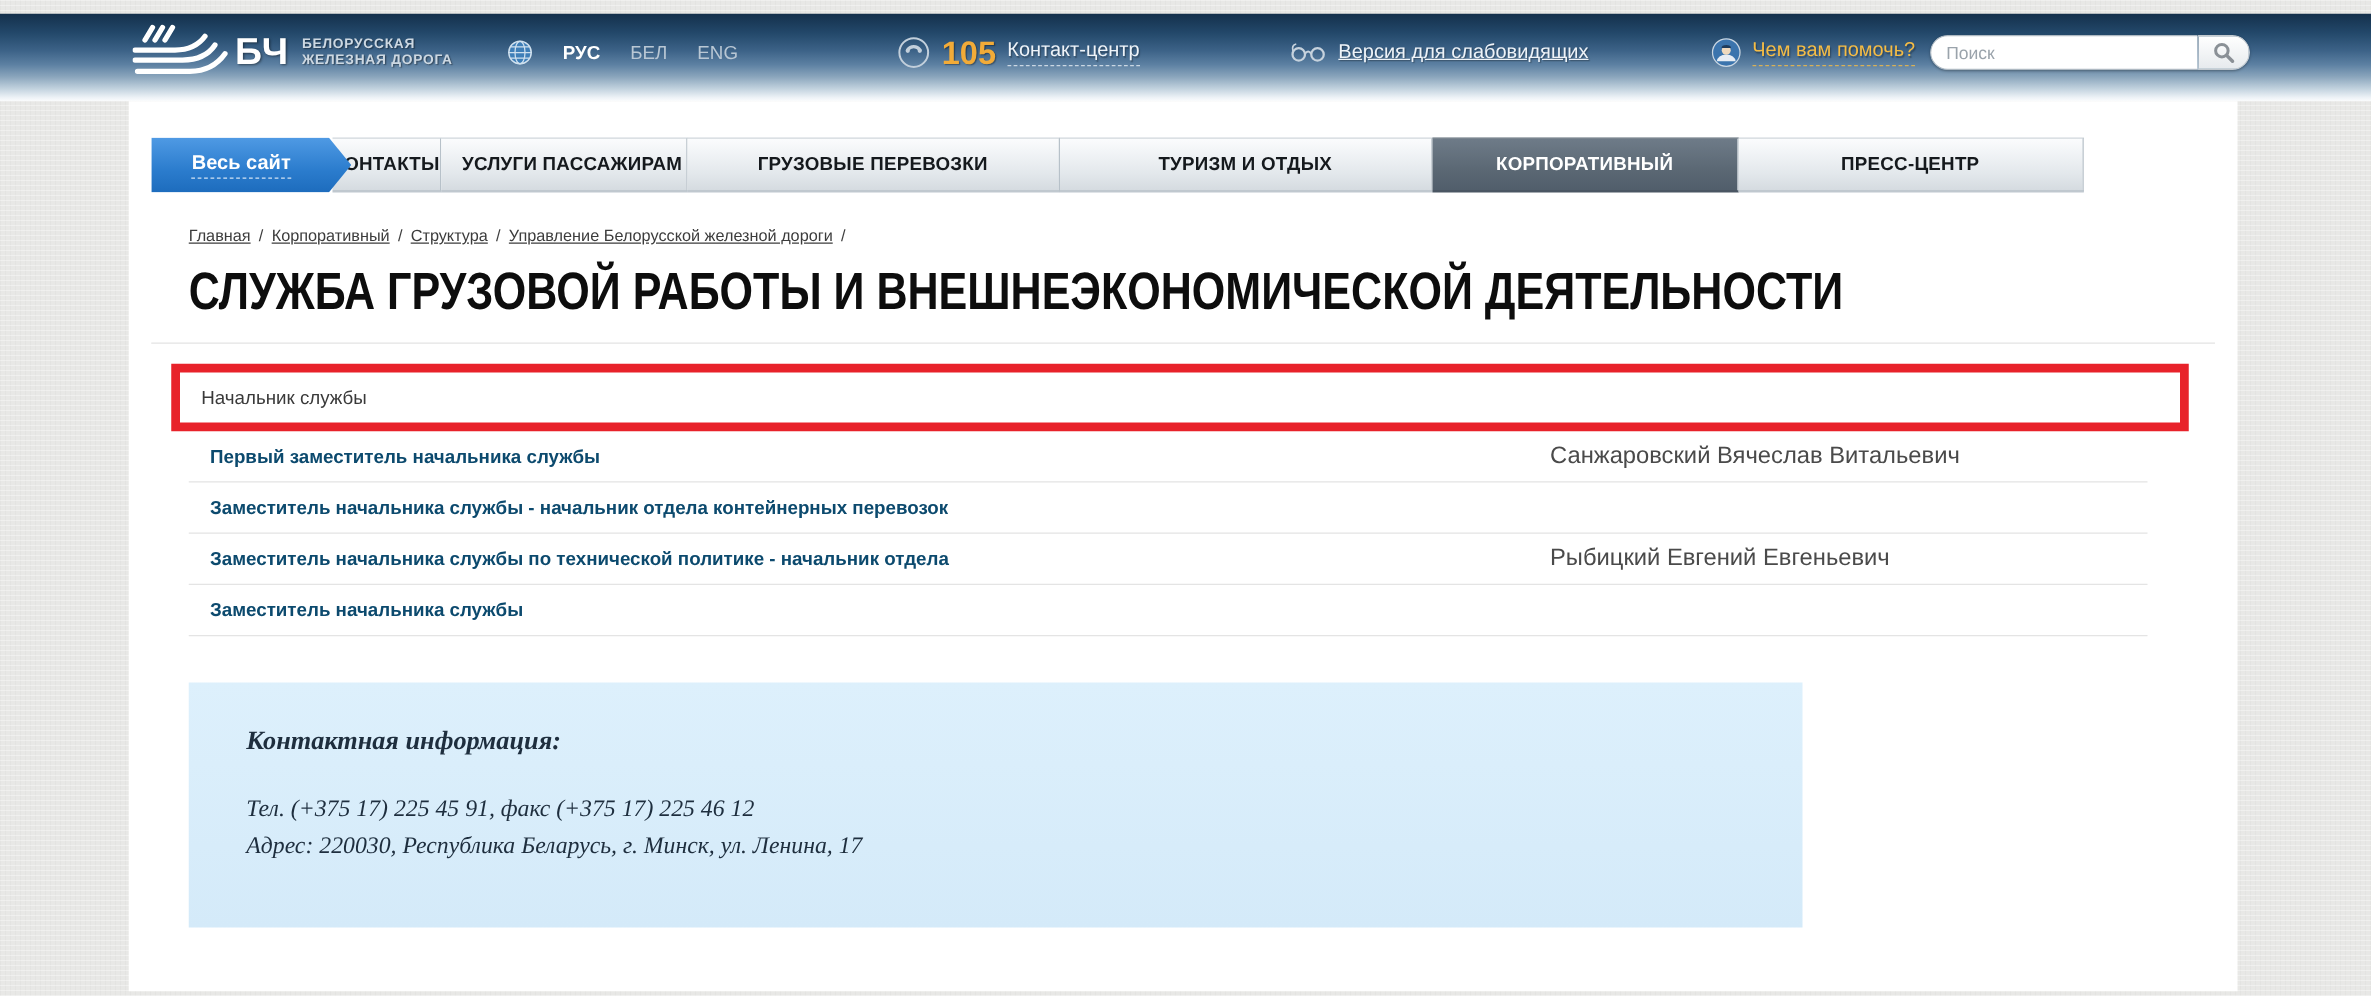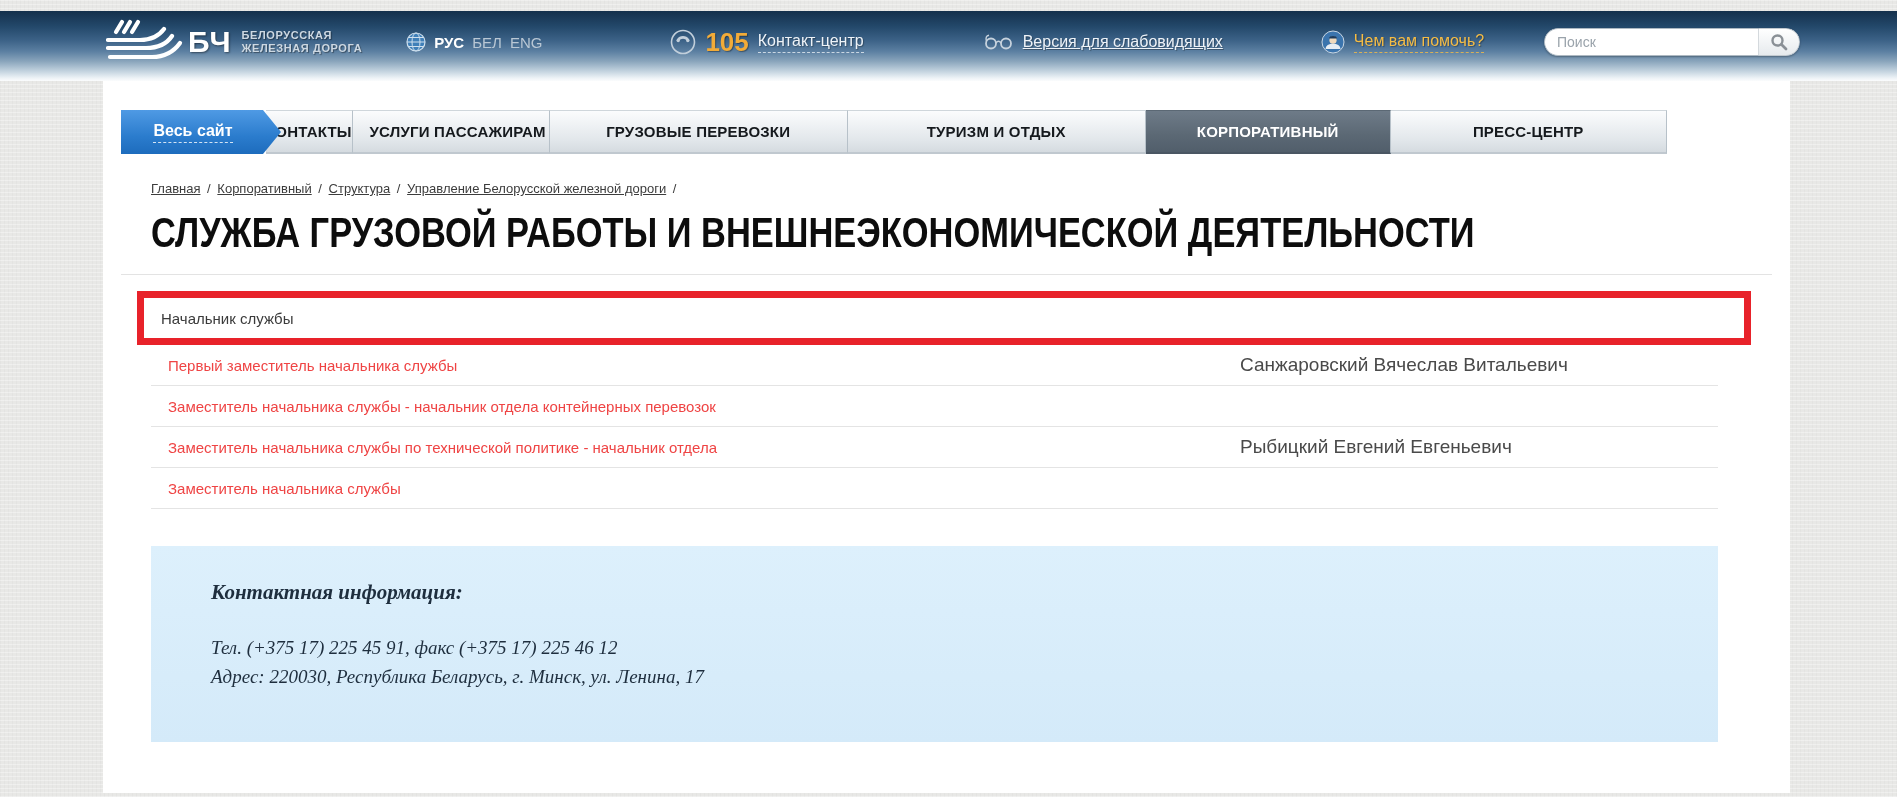--- a/index.html
+++ b/index.html
@@ -18,21 +18,21 @@
     background:linear-gradient(180deg,#14304c 0%,#23486a 22%,#3c6287 42%,#5c80a2 58%,#8aa5bc 72%,#c3d3df 86%,#eef3f7 96%,#fbfcfd 100%);
     margin-top:11px;
   }
   .header-inner { display:flex; align-items:center; height:62px; padding:0 97px 0 106px; }
 
   .logo { display:flex; align-items:center; gap:10px; cursor:pointer; }
   .logo-mark { width:78px; height:46px; }
   .logo-abbr { color:#fff; font-size:30px; font-weight:bold; letter-spacing:1px; text-shadow:1px 1px 2px rgba(0,0,0,.45); margin-left:-6px; }
   .logo-text { color:#cdd8e2; font-size:11px; font-weight:bold; letter-spacing:.6px; line-height:13px; text-transform:uppercase; text-shadow:1px 1px 1px rgba(0,0,0,.4); }
 
-  .lang-block { display:flex; align-items:center; gap:8px; margin-left:44px; }
+  .lang-block { display:flex; align-items:center; gap:24px; margin-left:44px; }
   .globe { width:20px; height:20px; }
   .lang { font-size:15px; color:#b9c7d4; text-decoration:none; cursor:pointer; }
   .lang.active { color:#ffffff; font-weight:bold; }
 
   .contact-center { display:flex; align-items:center; gap:9px; margin-left:128px; cursor:pointer; }
   .phone-icon { width:26px; height:26px; }
   .cc-number { font-size:26px; font-weight:bold; color:#f2ab38; text-shadow:1px 1px 1px rgba(0,0,0,.35); }
   .cc-label { font-size:16px; color:#eef3f8; border-bottom:1px dashed rgba(238,243,248,.75); padding-bottom:2px; text-shadow:1px 1px 1px rgba(0,0,0,.3); }
 
   .accessibility { display:flex; align-items:center; gap:9px; margin-left:120px; cursor:pointer; }
@@ -81,32 +81,32 @@
 
   
   .page-title { margin:13px 0 0 48px; height:46px; overflow:visible; white-space:nowrap; }
   .page-title span { display:inline-block; transform:scaleX(.82); transform-origin:left center; font-size:42px; font-weight:bold; color:#0d0d0d; letter-spacing:0; }
 
   .title-divider { border:none; border-top:1px solid #e3e3e3; margin:19px 18px 0 18px; }
 
   
   .staff-table { margin:16px 72px 0 48px; }
   .staff-row { display:flex; align-items:center; height:41px; border-bottom:1px solid #e4e4e4; cursor:pointer; }
-  .staff-row .pos { flex:0 0 1089px; padding-left:17px; font-size:15px; font-weight:normal; color:#ef4444; }
+  .staff-row .pos { flex:0 0 1089px; padding-left:17px; font-size:15px; font-weight:bold; color:#0c4a6e; }
   .staff-row .name { flex:1; font-size:19px; color:#4a4a4a; }
   .staff-row.highlight {
     border:7px solid #e8222a; height:54px; margin-left:-14px; margin-right:-33px;
   }
   .staff-row.highlight .pos { font-weight:normal; color:#3a3a3a; }
 
   
   .contact-card {
-    margin:37px 72px 0 48px; width:1567px; min-height:196px;
+    margin:37px 72px 0 48px; width:1291px; min-height:196px;
     background:linear-gradient(180deg,#ddf0fc,#d4eaf9);
-    padding:34px 46px 36px 60px;
+    padding:34px 46px 36px 46px;
     font-family:"Liberation Serif", serif; font-style:italic; color:#1e2e3e;
   }
   .contact-heading { font-size:21px; font-weight:bold; margin-bottom:28px; }
   .contact-line { font-size:19px; line-height:29px; }
 </style>
 </head>
 <body>
 
 <header class="top-header">
   <div class="header-inner">

